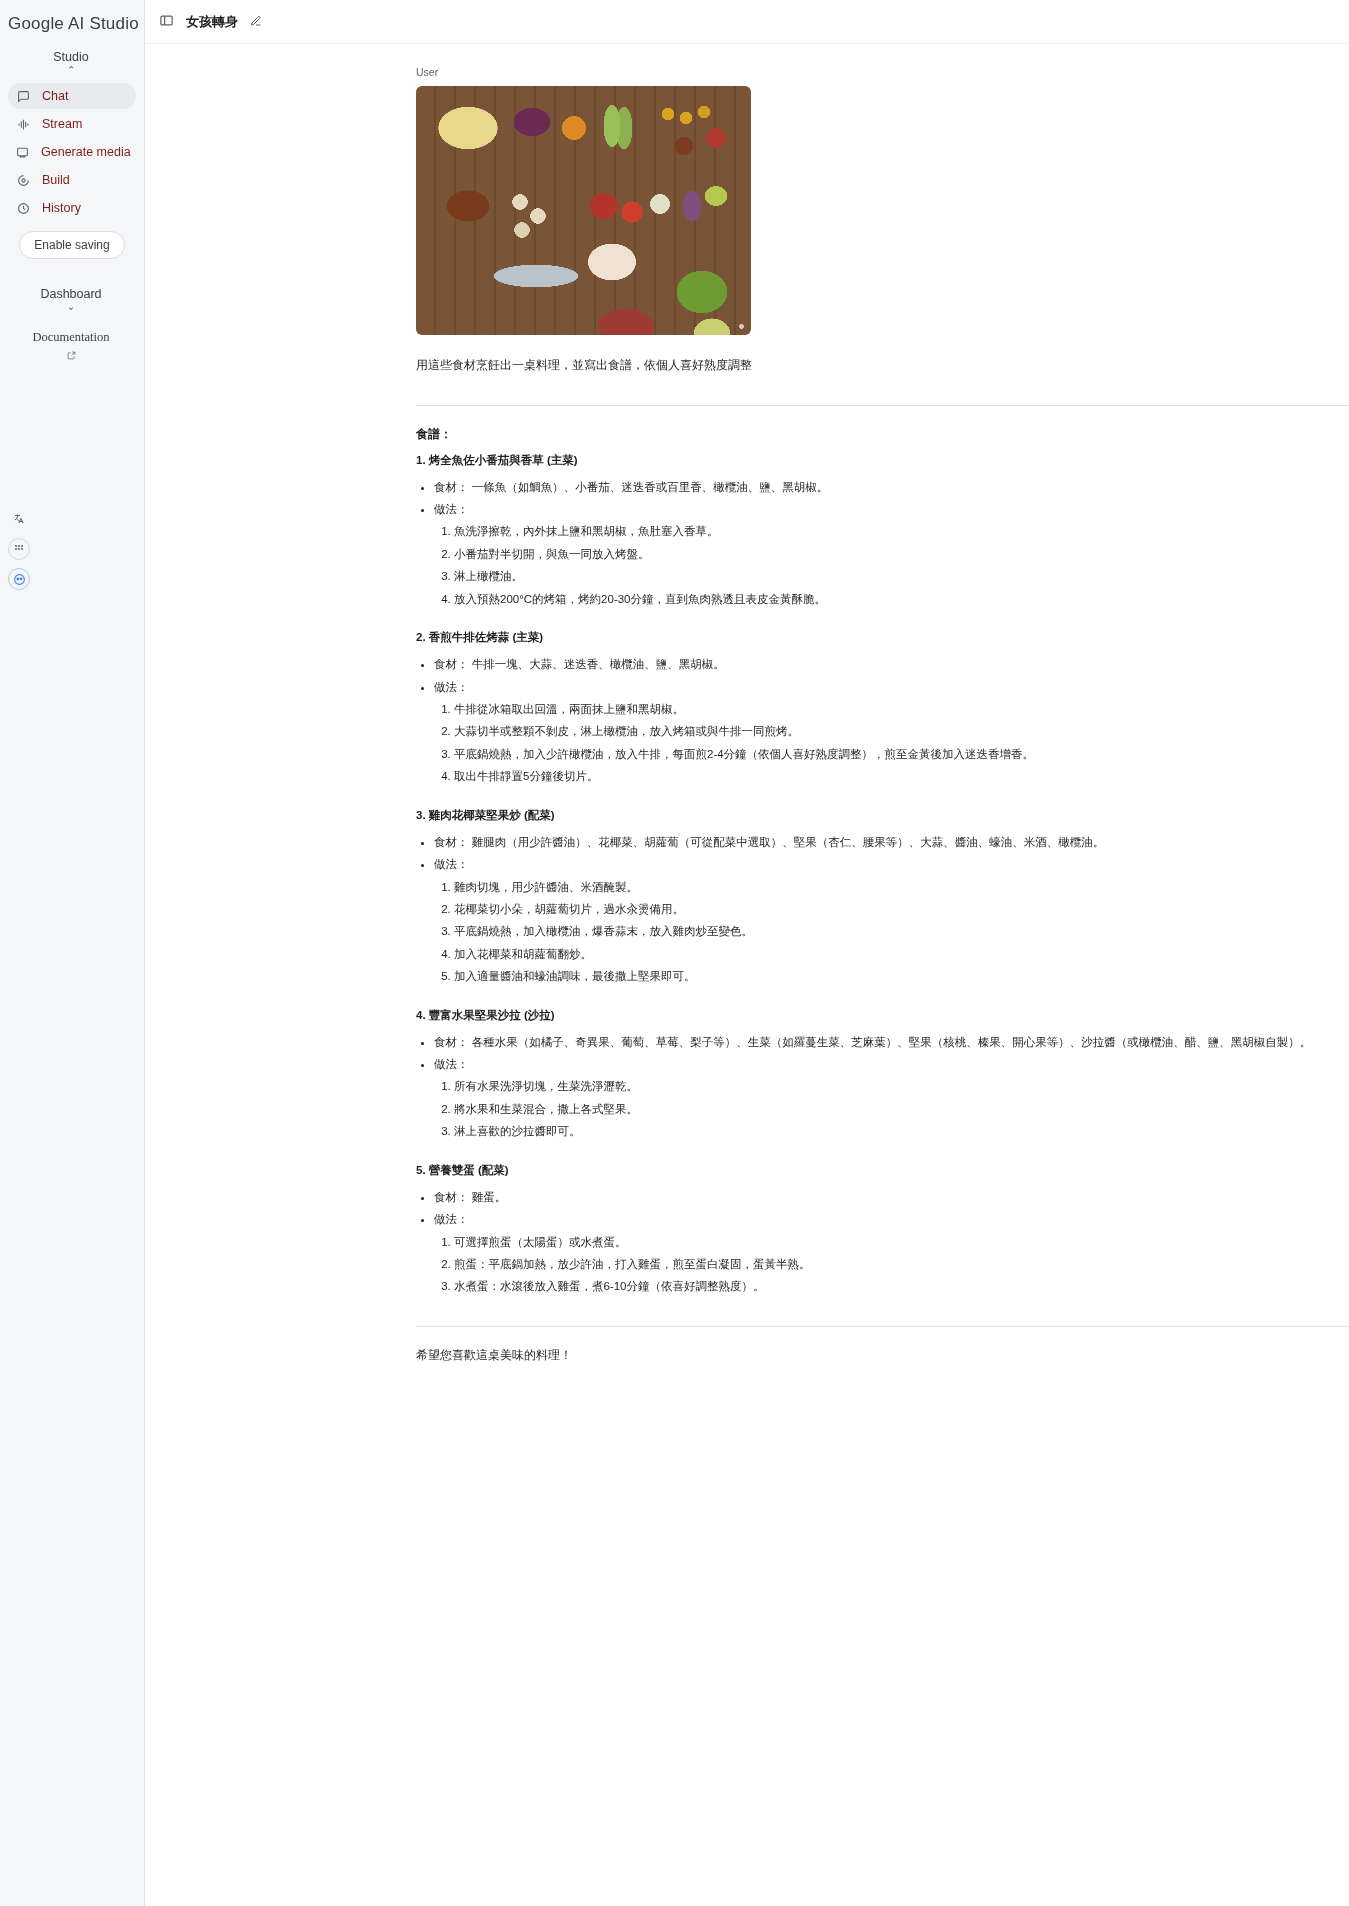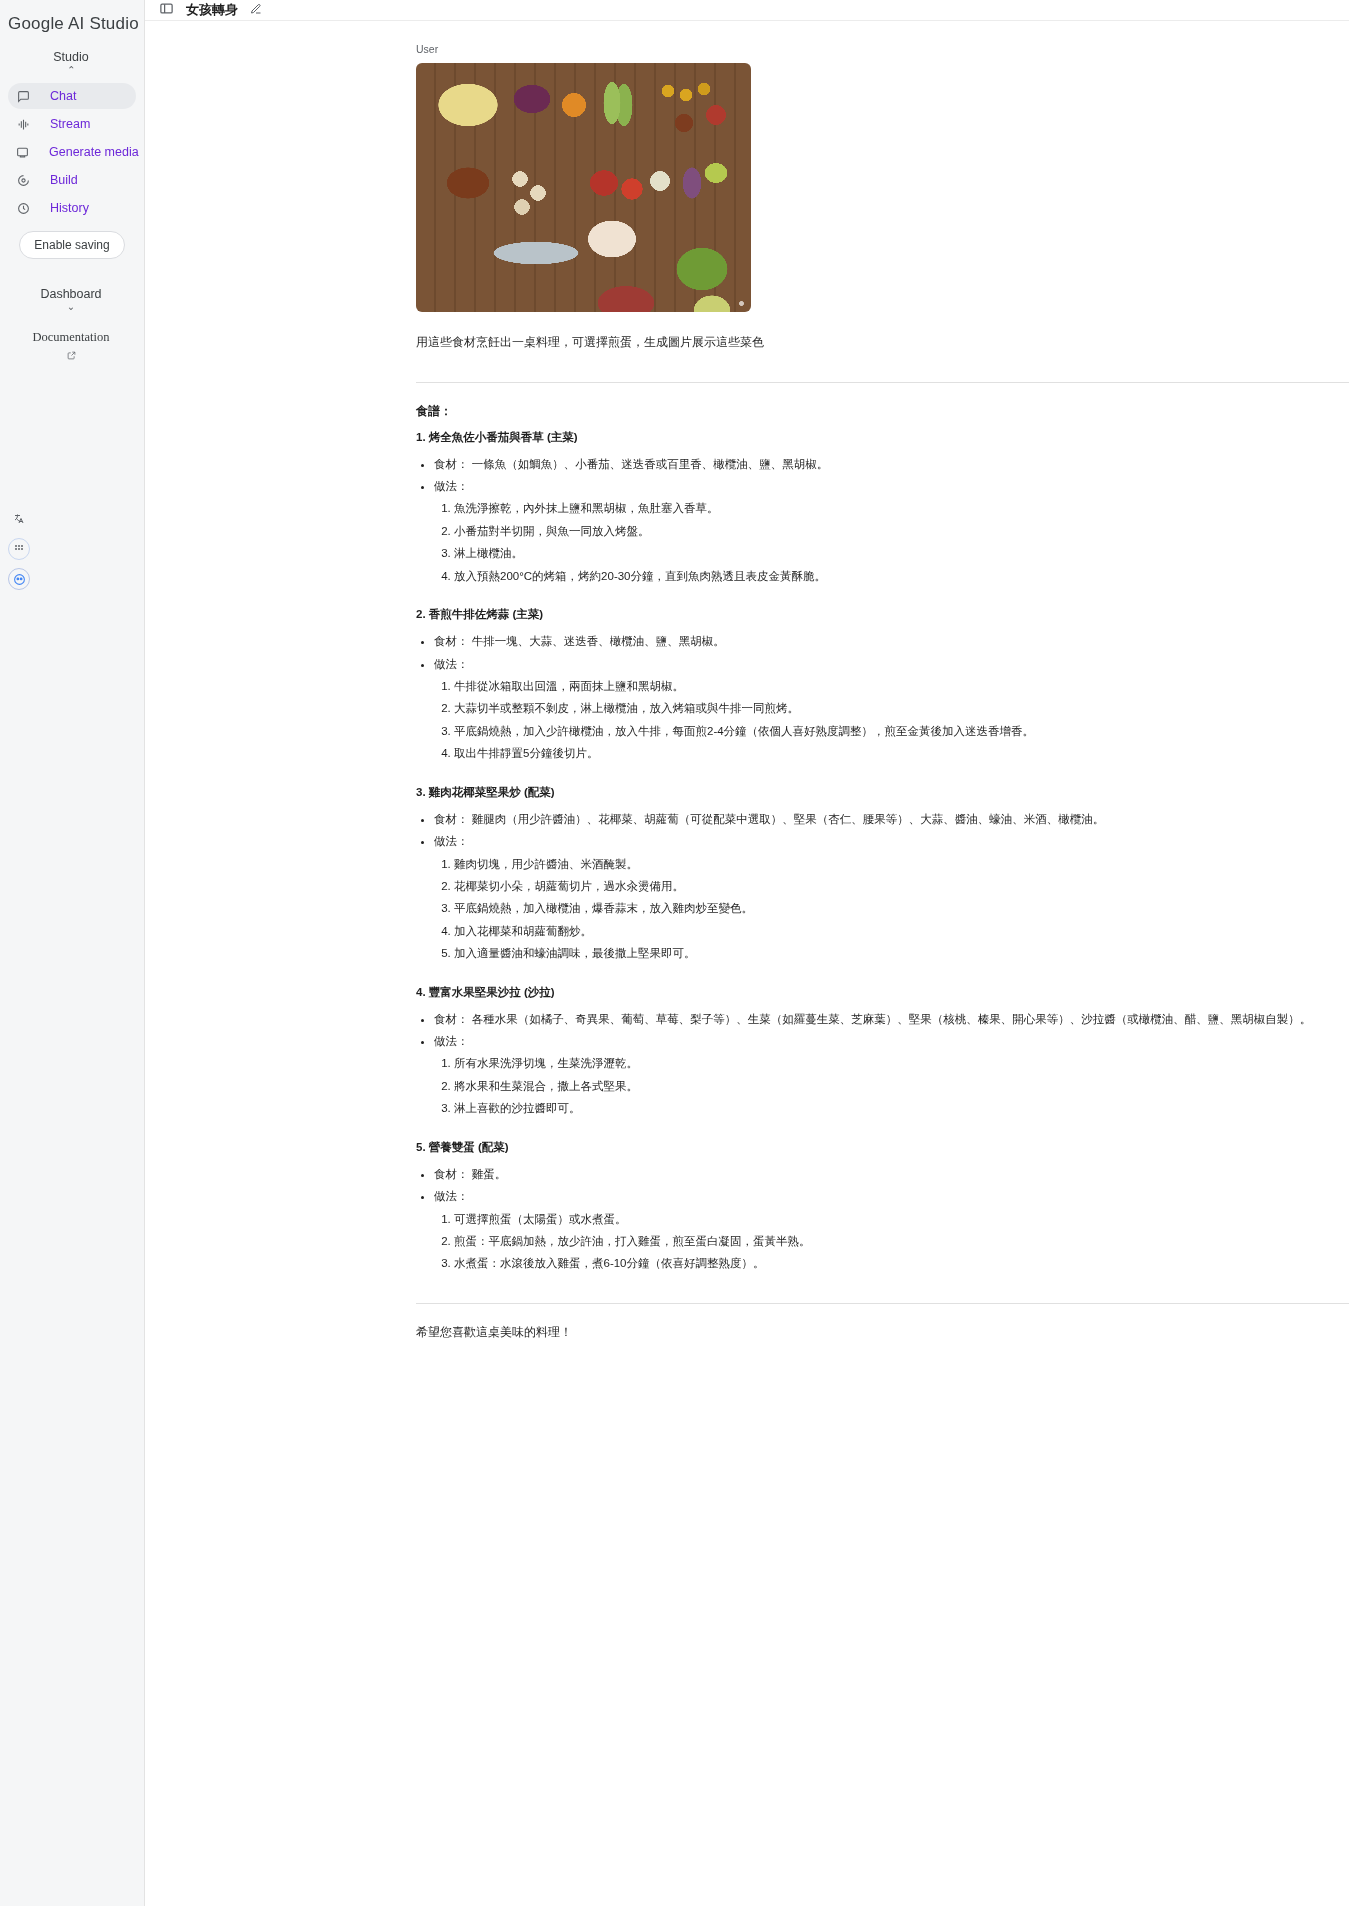--- a/index.html
+++ b/index.html
@@ -33,26 +33,26 @@
   }
   .section-head {
     display: flex; align-items: center; justify-content: space-between;
     padding: 6px 12px 6px 10px;
     font-size: 12.5px;
     color: #3c4043;
     flex-direction: column;
   }
   .section-head .chev { font-size: 10px; color: #5f6368; }
   .nav-item {
-    display: flex; align-items: center; gap: 20px;
+    display: flex; align-items: center; gap: 12px;
     margin: 2px 8px;
     padding: 6px 8px;
     border-radius: 16px;
     font-size: 12.5px;
-    color: #6d28d9;
+    color: #7f1d1d;
     cursor: pointer;
     white-space: nowrap;
   }
   .nav-item .ic { width: 14px; height: 14px; display: inline-flex; align-items: center; justify-content: center; color: #5f6368; }
   .nav-item.active { background: #e8eaed; }
   .enable-saving {
     margin: 10px auto 0 auto;
     display: block;
     background: #ffffff;
     border: 1px solid #dadce0;
@@ -73,21 +73,21 @@
     font-size: 12px;
     cursor: pointer;
   }
   .fab.outline { border: 1px solid #c9d7f0; }
   .fab.gemini { border: 1px solid #b9c7e8; color: #4285f4; }
 
   
   .main { flex: 1 1 auto; min-width: 0; background: #fff; }
   .topbar {
     display: flex; align-items: center; gap: 12px;
-    height: 21px;
+    height: 44px;
     padding: 0 14px;
     border-bottom: 1px solid #ececec;
   }
   .topbar .menu-ic { color: #5f6368; font-size: 14px; cursor: pointer; }
   .topbar .title { font-size: 13px; font-weight: bold; color: #1f1f1f; }
   .topbar .edit-ic { color: #5f6368; font-size: 11px; cursor: pointer; }
 
   .content { padding: 22px 0 40px 0; }
   .turn { width: 663px; margin-left: 271px; }
   .role-label { font-size: 10.5px; color: #5f6368; margin-bottom: 8px; }
@@ -304,21 +304,21 @@
       </span>
     </div>
 
     <div class="content">
 
       <div class="turn">
         <div class="role-label">User</div>
         <div class="photo ph1">
           <span class="mark"></span>
         </div>
-        <div class="prompt-text">用這些食材烹飪出一桌料理，可選擇煎蛋，生成圖片展示這些菜色</div>
+        <div class="prompt-text">用這些食材烹飪出一桌料理，並寫出食譜，依個人喜好熟度調整</div>
       </div>
 
 
       <div class="turn wide" style="margin-left:271px;">
         <hr class="divider">
         <div class="sec-title">食譜：</div>
 
         <div class="recipe">
           <h4>1. 烤全魚佐小番茄與香草 (主菜)</h4>
           <ul class="bul">

